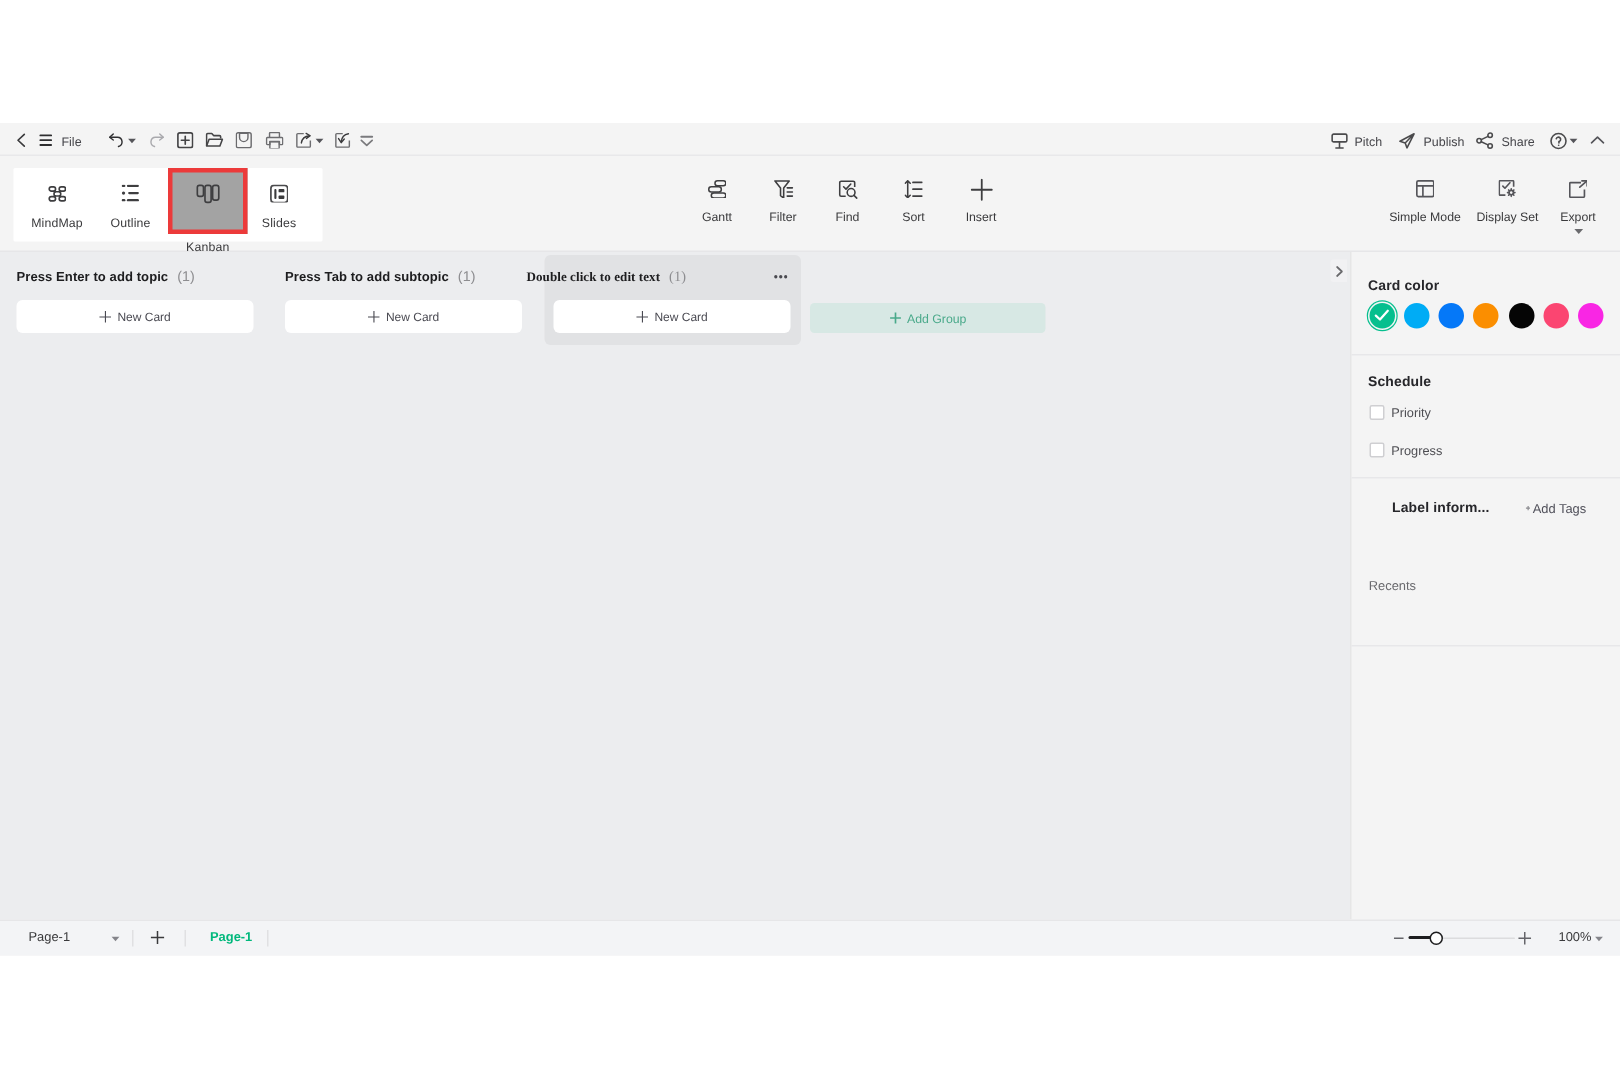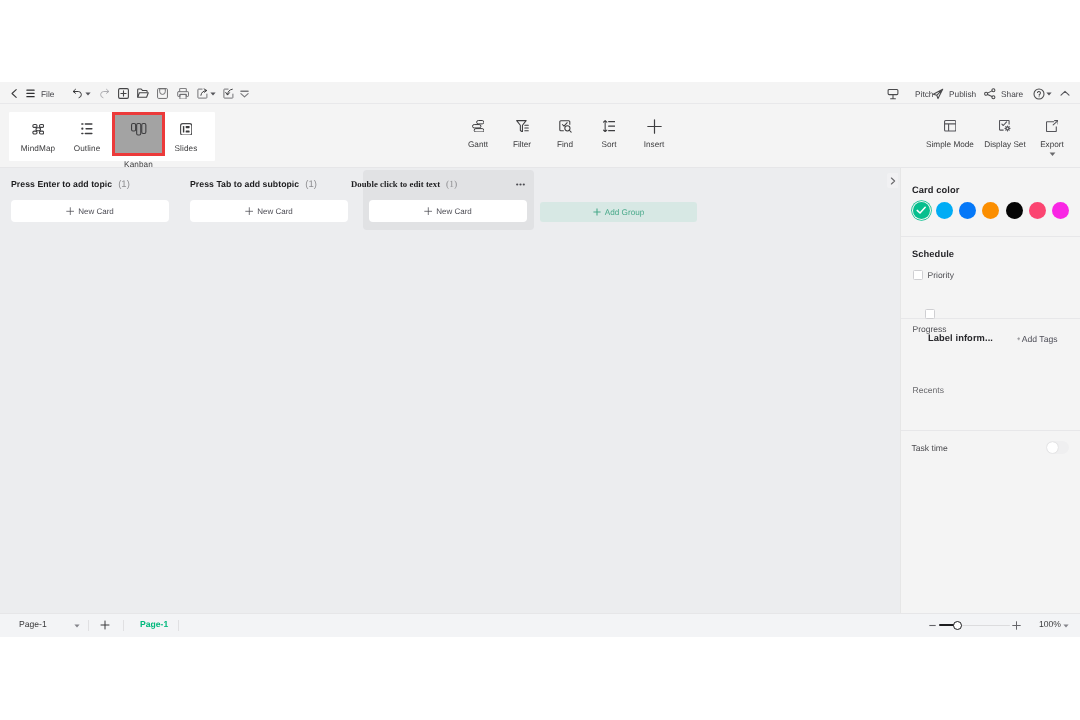--- a/index.html
+++ b/index.html
@@ -142,21 +142,21 @@
           <path d="M5.4 8.8 L9.0 14.2 L13.0 9.4" fill="none" stroke="#3a3a3c" stroke-width="1.9" stroke-linecap="round" stroke-linejoin="round"></path>
         </svg>
     </div>
     <div class="mi" style="left:237px;width:15px;justify-content:center;">
       <svg width="9" height="8" viewBox="0 0 9 8">
           <path d="M0.9 1.2 H8.1" fill="none" stroke="#7a7a7d" stroke-width="1.35" stroke-linecap="round"></path>
           <path d="M0.9 3.6 L4.5 6.9 L8.1 3.6" fill="none" stroke="#7a7a7d" stroke-width="1.15" stroke-linecap="round" stroke-linejoin="round"></path>
         </svg>
     </div>
 
-    <div class="mi" style="left:887px;gap:16px;">
+    <div class="mi" style="left:887px;gap:4px;">
       <svg width="12" height="12" viewBox="0 0 12 12">
           <rect x="1.1" y="1.4" width="9.8" height="5.2" rx="1" fill="none" stroke="#4a4a4c" stroke-width="1.05"></rect>
           <path d="M6 6.6 V10.6 M3.6 10.7 H8.4" stroke="#4a4a4c" stroke-width="1.05" stroke-linecap="round"></path>
         </svg>
       <span class="mlabel">Pitch</span>
     </div>
     <div class="mi" style="left:932px;gap:5px;">
       <svg width="12" height="12" viewBox="0 0 12 12">
           <path d="M10.7 1.2 L1.3 6.2 L4.8 7.3 L10.7 1.2 L6.0 10.6 L4.8 7.3" fill="none" stroke="#4a4a4c" stroke-width="1.05" stroke-linejoin="round"></path>
         </svg>
@@ -400,41 +400,35 @@
           <span class="swatch" style="background: rgb(251, 69, 113);"></span>
           <span class="swatch" style="background: rgb(249, 38, 228);"></span>
         </div>
     </div>
     <div class="rsec" style="height:82px;">
       <div class="rtitle" style="position:absolute;left:11px;top:12px;">Schedule</div>
       <div class="cbrow" style="position:absolute;left:11.5px;top:33px;">
         <span class="cbox"></span>
         <span class="cblab">Priority</span>
       </div>
-      <div class="cbrow" style="position:absolute;left:11.5px;top:72px;flex-direction:column;">
+      <div class="cbrow" style="position:absolute;left:11.5px;top:58px;">
         <span class="cbox"></span>
         <span class="cblab">Progress</span>
       </div>
     </div>
     <div class="rsec" style="height:112px;">
       <div class="rtitle" style="position:absolute;left:11px;top:14px;padding-left:16px;">Label inform...</div>
       <div style="position:absolute;right:22.5px;top:15px;display:flex;align-items:center;gap:1.5px;">
         <svg width="3.5" height="3.5" viewBox="0 0 4 4" style="flex:none">
             <path d="M2 0.3 V3.7 M0.3 2 H3.7" stroke="#8a8a8e" stroke-width="0.9"></path>
           </svg>
         <span style="font-size:8.6px;color:#50505a;">Add Tags</span>
       </div>
       <div style="position:absolute;left:11.5px;top:66px;font-size:8.6px;color:#6a6a6e;">Recents</div>
     </div>
-    <div style="position:relative;height:50px;">
-      <div style="position:absolute;left:10.5px;top:12px;font-size:8.6px;color:#4a4a4e;">Task time</div>
-      <div style="position:absolute;right:11px;top:9.5px;width:23.5px;height:13.5px;border-radius:7px;background:#efeff0;">
-        <span style="position:absolute;left:1px;top:1px;width:11.5px;height:11.5px;border-radius:50%;background:#fff;box-shadow:0 0 1.2px rgba(0,0,0,.22);"></span>
-      </div>
-    </div>
   </div>
 
   <div class="status">
     <div style="position:absolute;left:19px;top:5px;font-size:8.6px;color:#3a3a3c;">
       <span>Page-1</span>
     </div>
     <div style="position:absolute;left:74px;top:10px;line-height:0;">
       <svg width="6" height="4" viewBox="0 0 6 4">
           <path d="M0.4 0.5 L5.6 0.5 L3.0 3.5 Z" fill="#84848a"></path>
         </svg>

